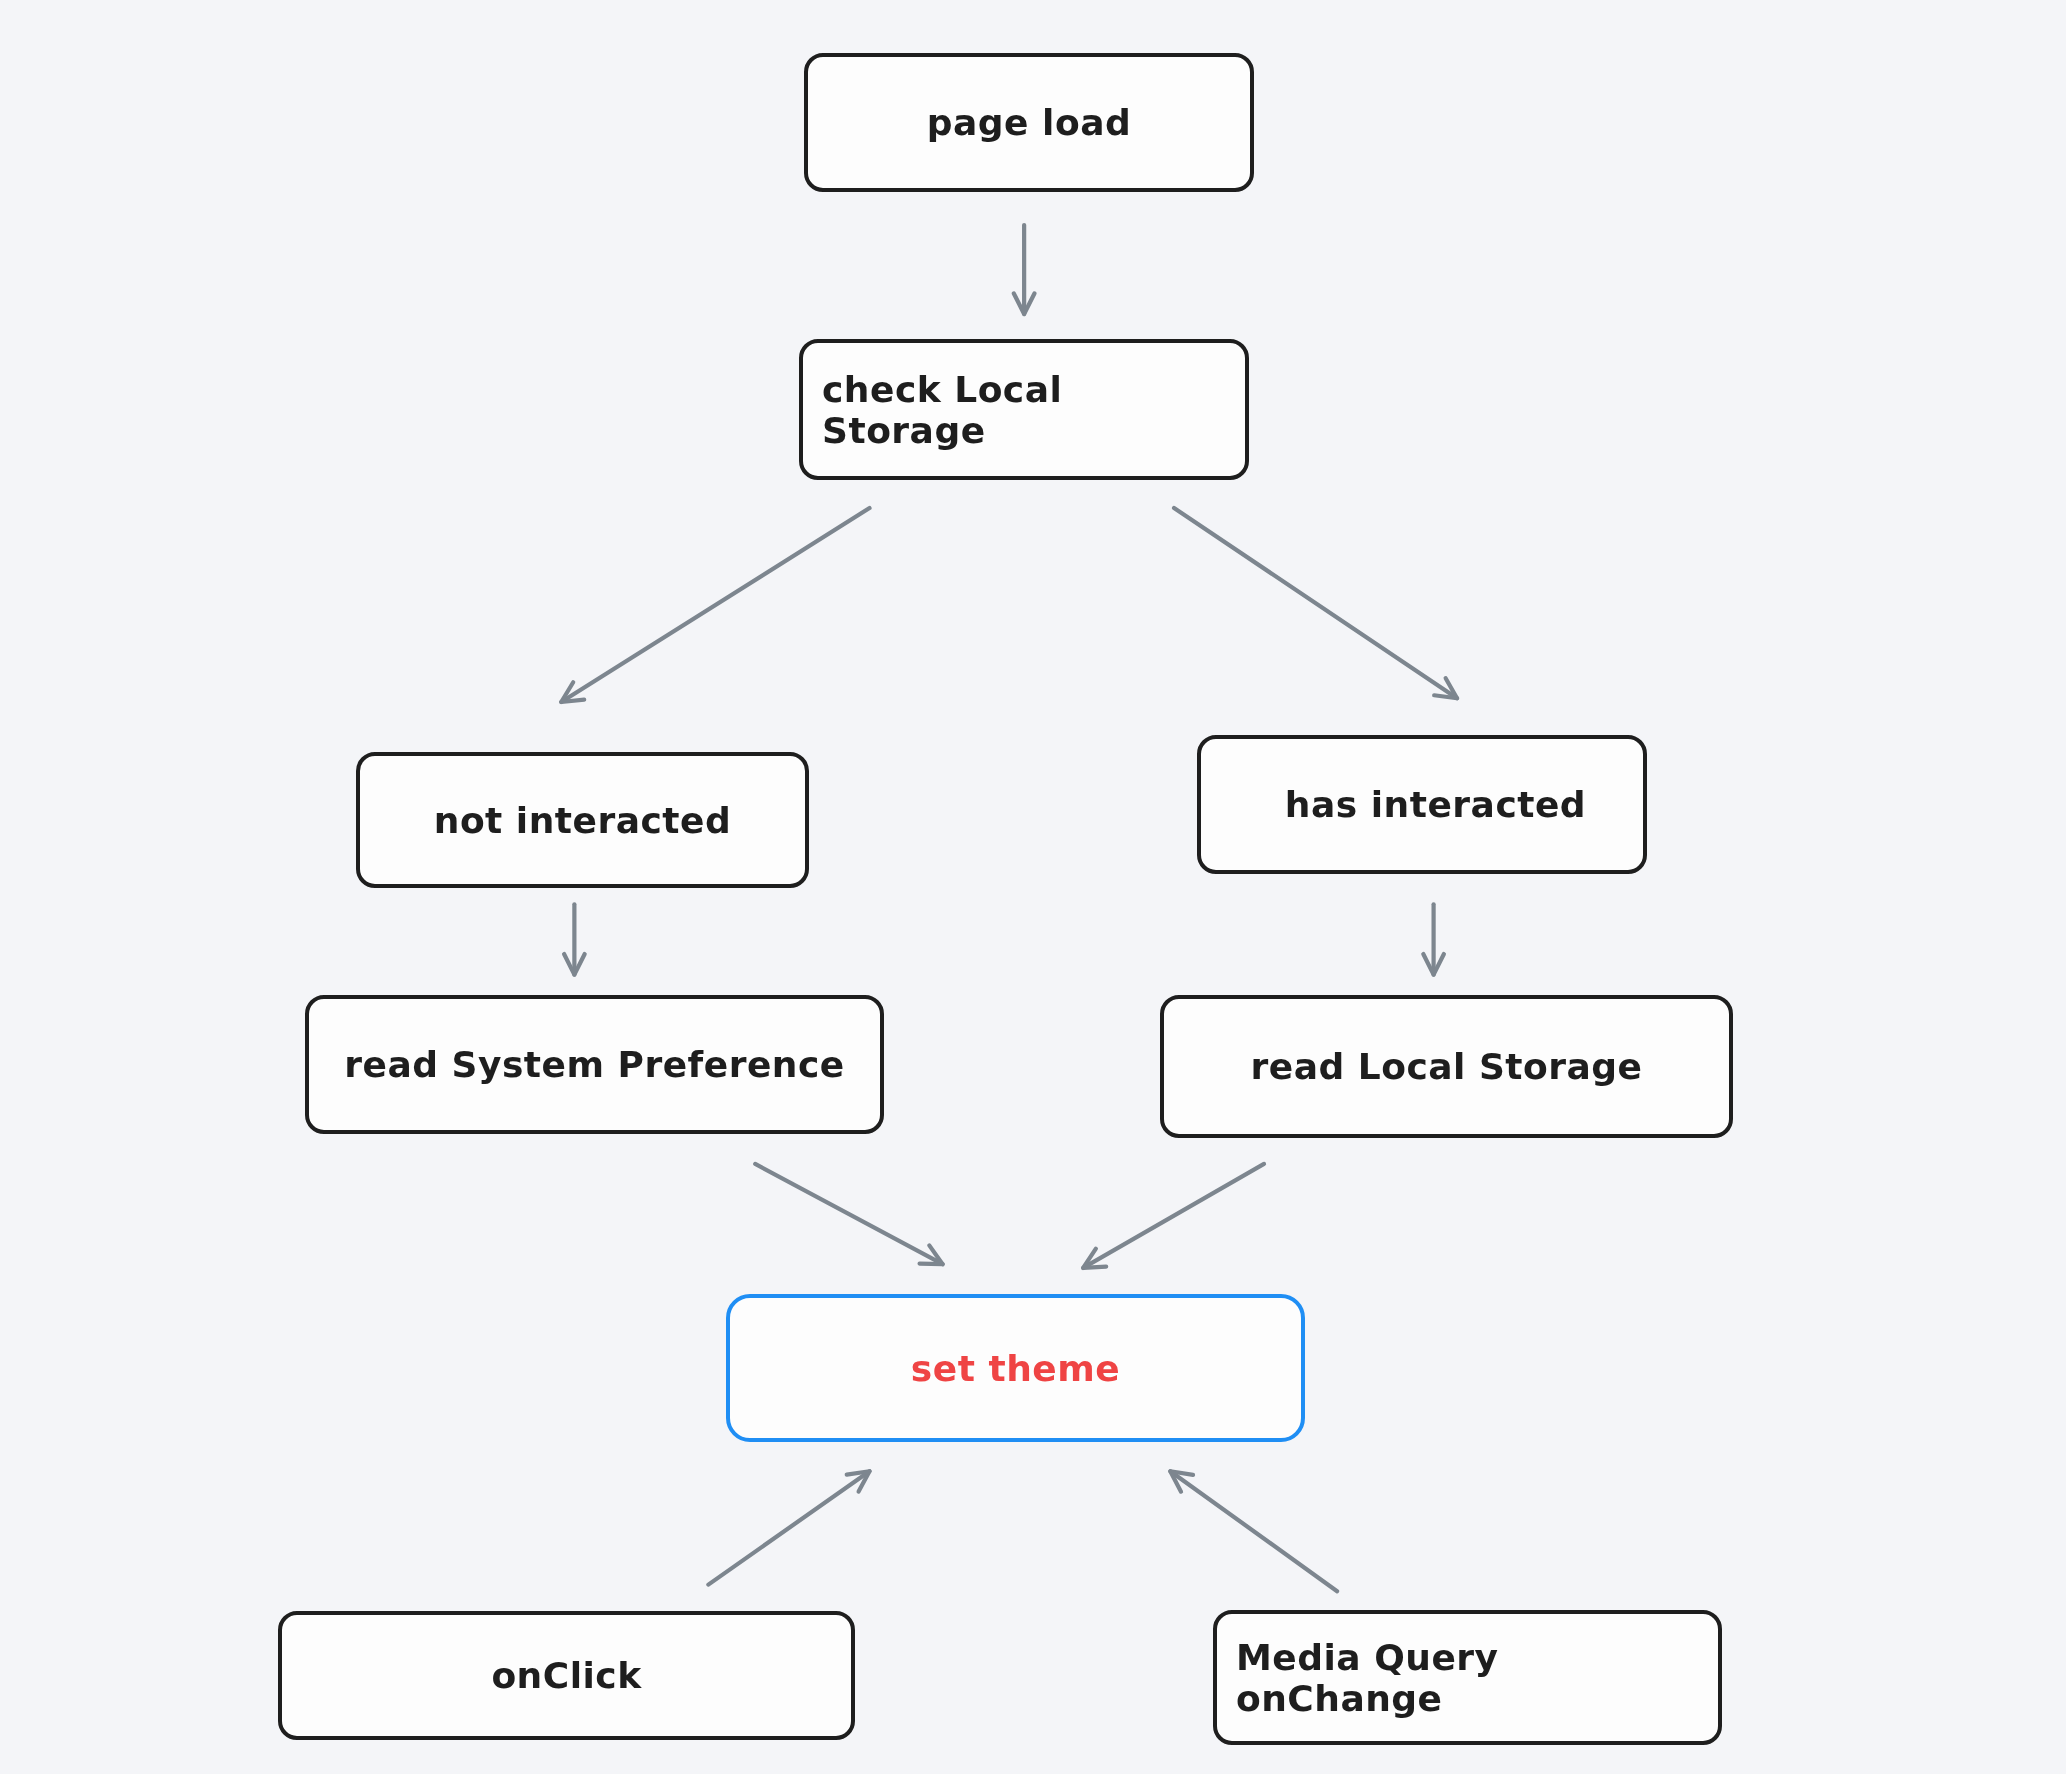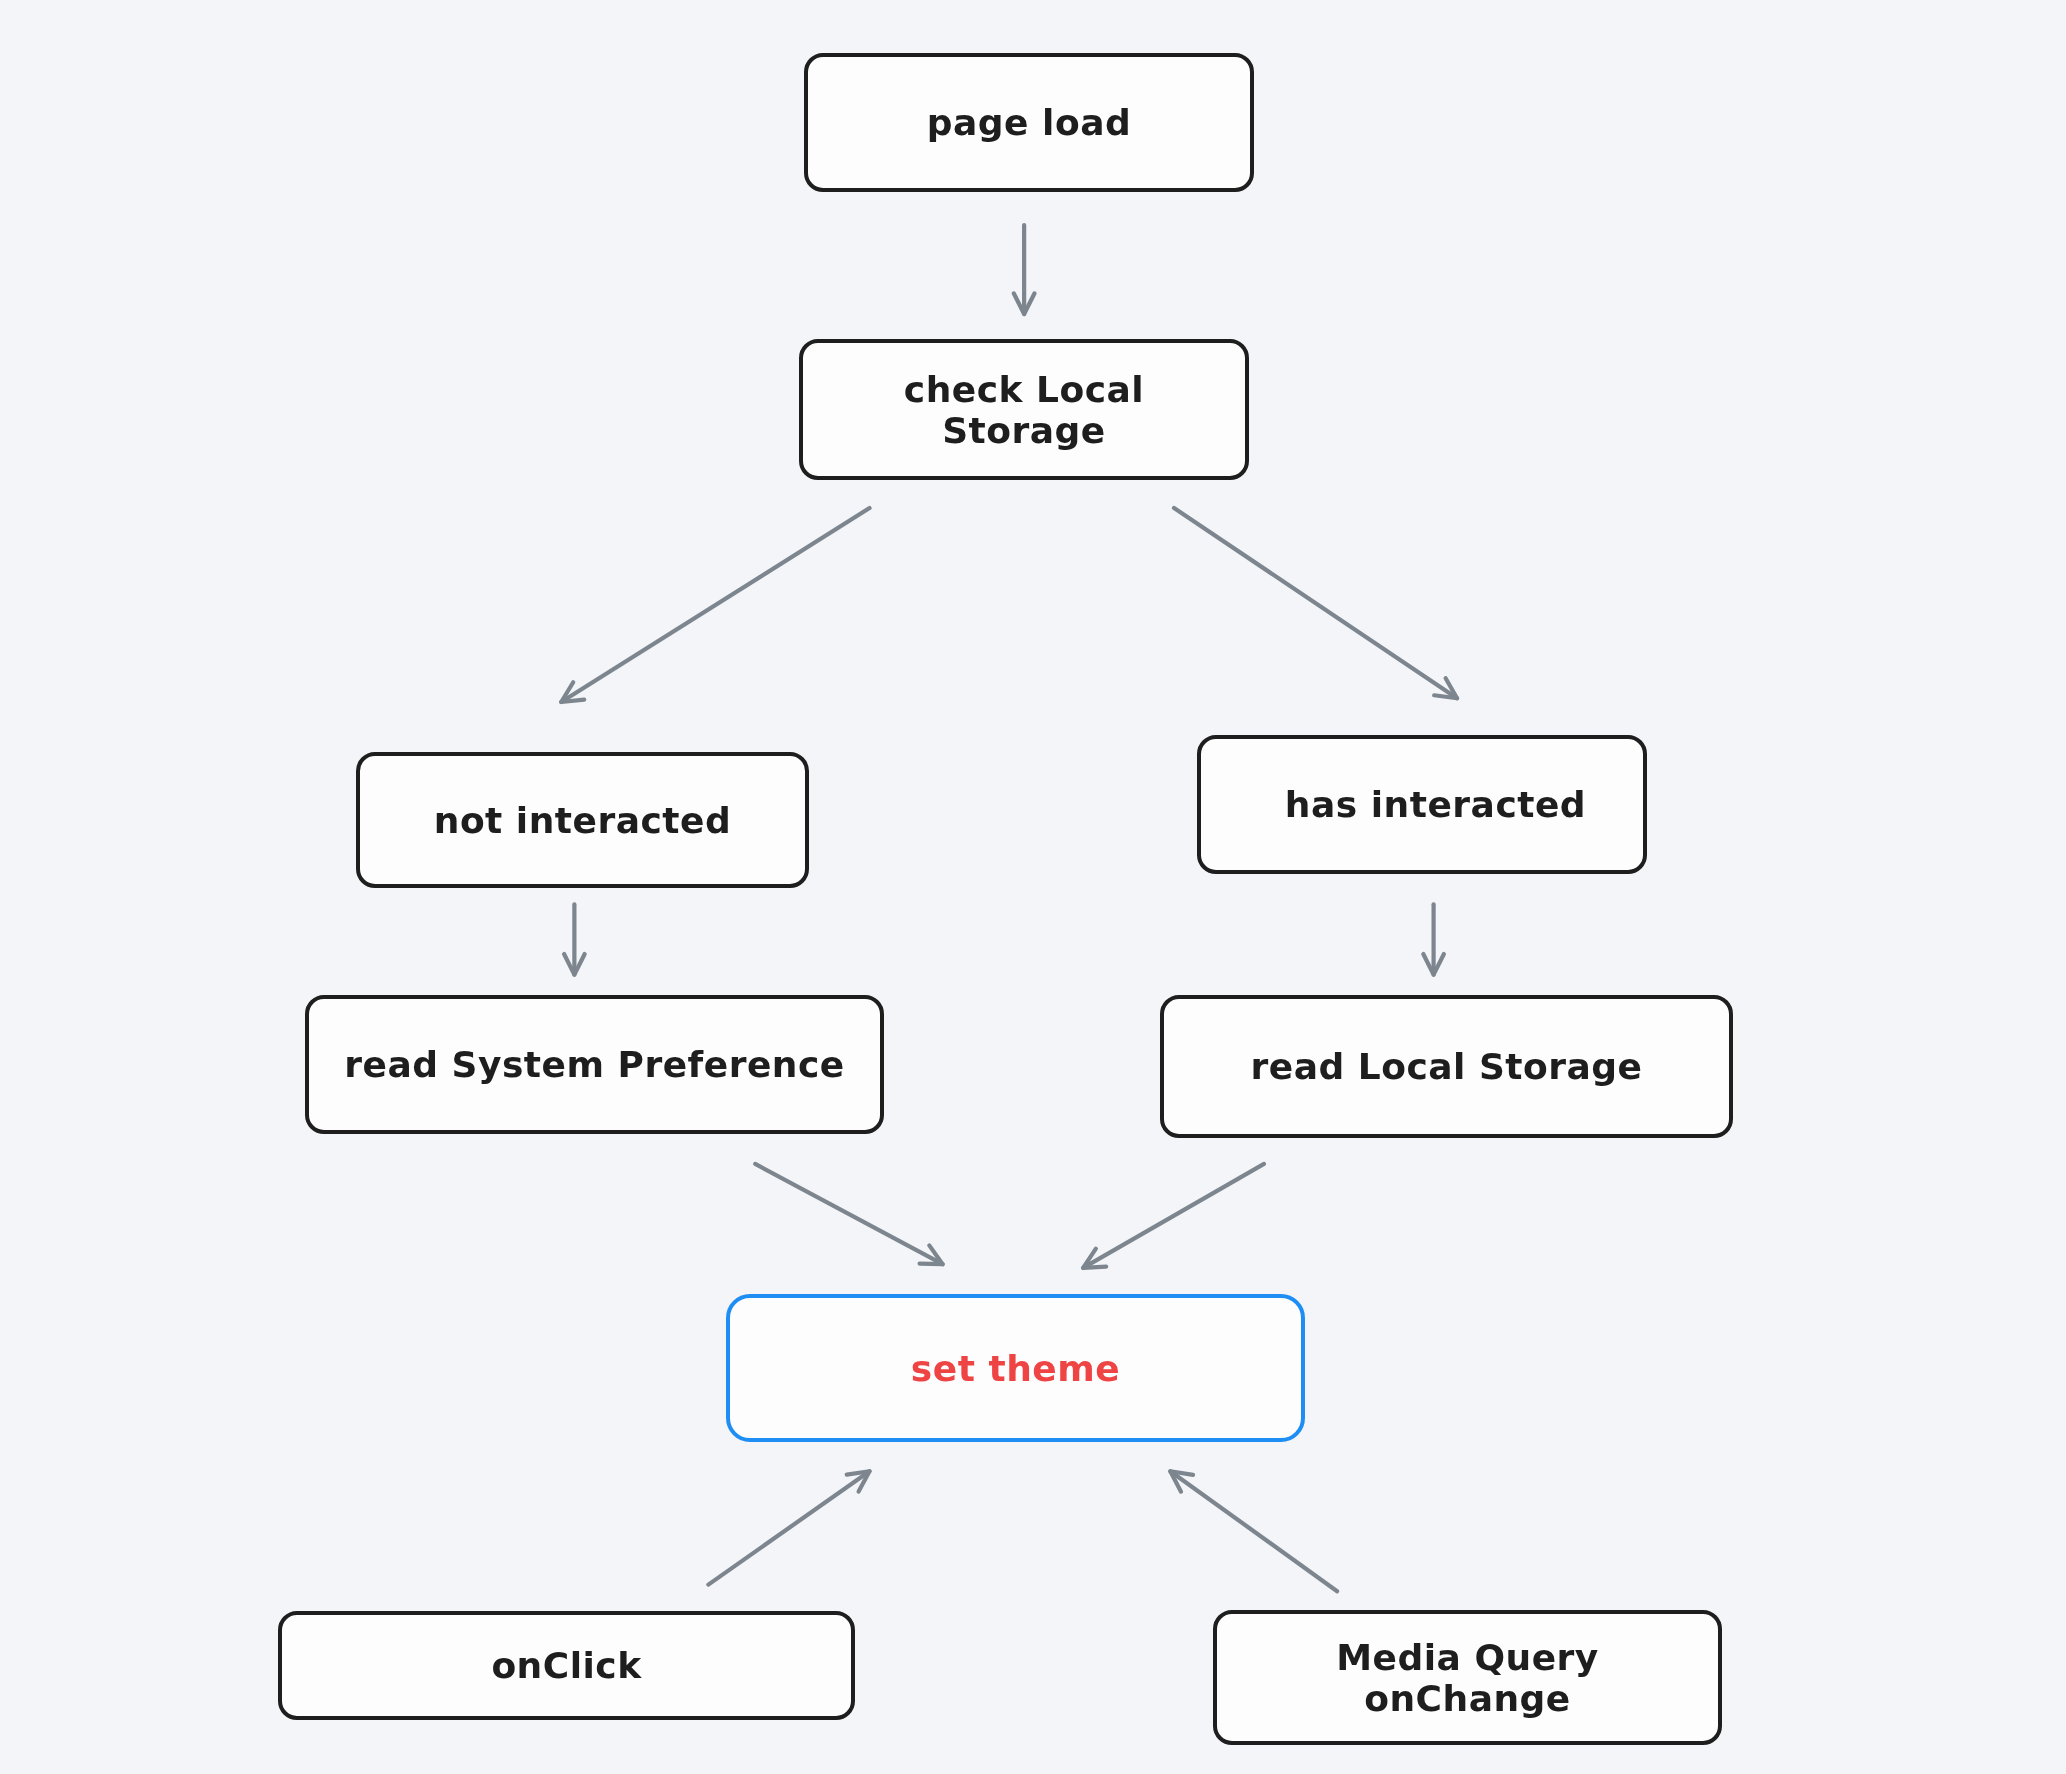--- a/index.html
+++ b/index.html
@@ -32,21 +32,21 @@
     background: #fdfdfd;
     border: 4.7px solid #1e1e1e;
     border-radius: 19px;
     display: flex;
     align-items: center;
     justify-content: center;
     font-size: 36px;
     font-weight: 700;
     color: #1e1e1e;
     letter-spacing: 0.5px;
-    text-align: center;
+    text-align: left;
     cursor: default;
   }
   .node.accent {
     border-color: #1f8ef4;
     color: #ef4444;
     border-radius: 24px;
   }
   .node span {
     padding: 0 19px;
   }
@@ -87,20 +87,20 @@
     </div>
     <div class="node" style="left: 284px; top: 995px; width: 579px; height: 139px; margin-left: 21px;">
       <span>read System Preference</span>
     </div>
     <div class="node" style="left: 1160px; top: 995px; width: 573px; height: 143px;">
       <span>read Local Storage</span>
     </div>
     <div class="node accent" style="left: 726px; top: 1294px; width: 579px; height: 148px;">
       <span>set theme</span>
     </div>
-    <div class="node" style="left: 278px; top: 1611px; width: 577px; height: 109px;">
+    <div class="node" style="left: 278px; top: 1611px; width: 577px; height: 129px;">
       <span>onClick</span>
     </div>
     <div class="node" style="left: 1213px; top: 1610px; width: 509px; height: 135px;">
       <span>Media Query onChange</span>
     </div>
   </div>
 
 
 </body></html>

